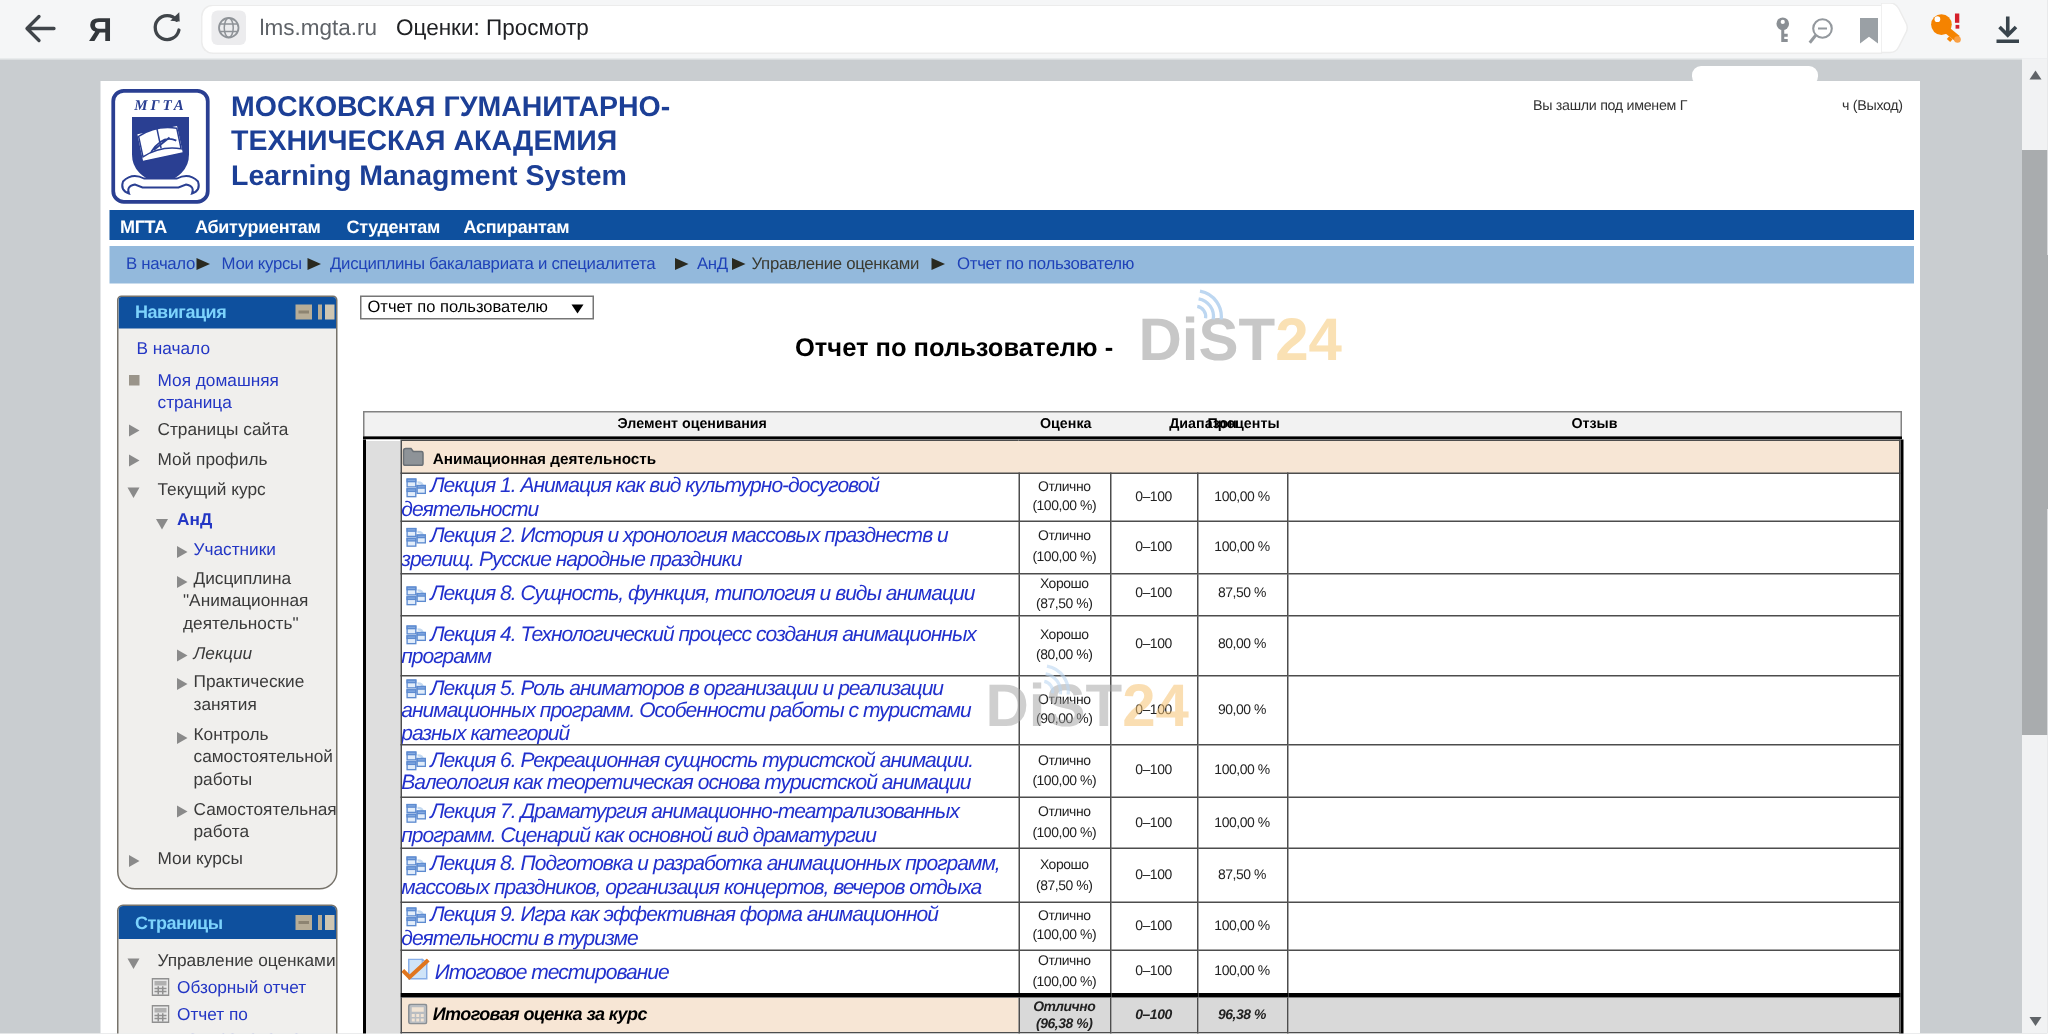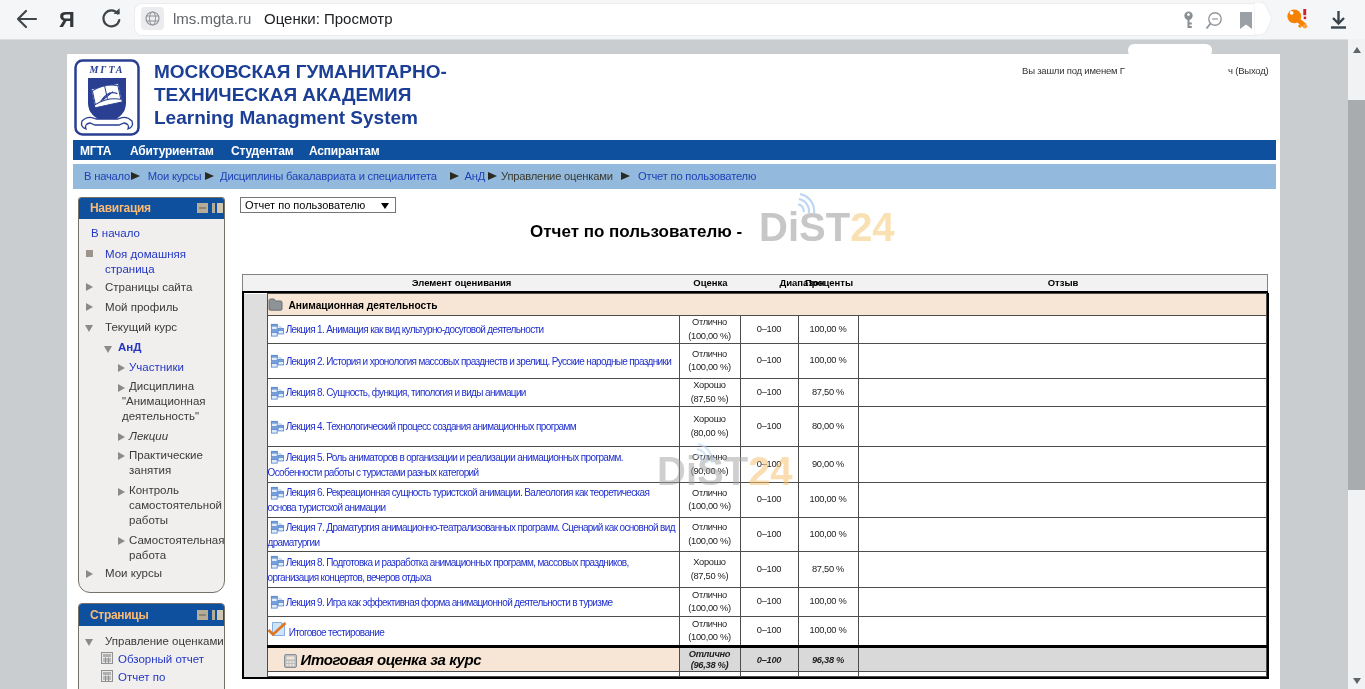--- a/index.html
+++ b/index.html
@@ -21,21 +21,21 @@
 .csep{position:absolute;top:8px;width:0;height:0;border-left:9px solid #2a2a20;border-top:4.5px solid transparent;border-bottom:4.5px solid transparent;}
 
 #h1a{left:154px;top:60px;font-size:19px;font-weight:bold;color:#1c3f96;line-height:23px;white-space:nowrap;}
 #h1b{left:154px;top:107px;font-size:19px;font-weight:bold;color:#1c3f96;white-space:nowrap;}
 #login{top:65px;left:1022px;font-size:9.5px;letter-spacing:-0.2px;color:#333;}
 #login2{top:65px;left:1228px;font-size:9.5px;letter-spacing:-0.2px;color:#333;}
 
 .block{position:absolute;left:78px;width:145px;background:#f0efed;border:1px solid #76726a;
   border-radius:3px 3px 12px 12px;overflow:hidden;}
 .bhead{background:#0e509e;height:21px;position:relative;}
-.bhead span{position:absolute;left:11px;top:3px;color:#fdba74;font-weight:bold;font-size:12px;letter-spacing:-0.3px;}
+.bhead span{position:absolute;left:11px;top:3px;color:#7dd3fc;font-weight:bold;font-size:12px;letter-spacing:-0.3px;}
 .bico{position:absolute;top:5px;width:11px;height:10px;background:#b7ad97;}
 .bico.m::after{content:"";position:absolute;left:2px;top:4px;width:7px;height:2px;background:#8d8471;}
 .bico.d{background:linear-gradient(90deg,#b7ad97 0,#b7ad97 2.5px,rgba(0,0,0,0) 2.5px,rgba(0,0,0,0) 4.5px,#cfc6b2 4.5px,#cfc6b2 11px);}
 .bbody{position:relative;font-size:11.5px;color:#3a3a3a;}
 .bbody a{color:#2336c4;text-decoration:none;}
 .itm{position:absolute;line-height:15px;}
 .arr{position:absolute;width:0;height:0;}
 .arr.r{border-left:7px solid #8a8a8a;border-top:4.5px solid transparent;border-bottom:4.5px solid transparent;}
 .arr.d{border-top:7px solid #8a8a8a;border-left:4.5px solid transparent;border-right:4.5px solid transparent;}
 .sqb{position:absolute;width:7px;height:7px;background:#9a948a;}
@@ -47,26 +47,26 @@
 
 .wm{position:absolute;font-weight:bold;white-space:nowrap;letter-spacing:-1px;}
 
 #thead{left:242px;top:274px;width:1024px;height:16px;background:#f2f2f2;border:1px solid #828282;}
 .hcell{position:absolute;top:2px;font-size:9.5px;font-weight:bold;color:#000;text-align:center;}
 #tblack{left:242px;top:291px;width:1026px;height:2px;background:#000;}
 #tbody{left:242px;top:293px;border:2px solid #000;border-top:none;background:#fff;}
 table.g{border-collapse:collapse;table-layout:fixed;}
 table.g td{border:1px solid #4d4d4d;padding:0;vertical-align:middle;overflow:hidden;}
 td.ind{background:#dedede;border-top:none!important;border-bottom:none!important;border-left:none!important;}
-td.name{font-size:10px;letter-spacing:-0.65px;line-height:15px;padding:2px 4px 2px 4px;}
+td.name{font-size:14px;letter-spacing:-0.65px;line-height:15px;padding:2px 4px 2px 4px;font-style:italic;}
 td.name a{color:#2130cd;text-decoration:none;}
 td.cat{background:#f7e6d5;font-weight:bold;font-size:10.2px;padding-left:4px;}
 td.gr{font-size:9.3px;letter-spacing:-0.3px;line-height:13.5px;text-align:center;color:#222;vertical-align:middle;padding-top:0;}
 tr.final td{border-top:3px solid #000;}
-tr.final td.fname{background:#f7e6d5;font-weight:bold;font-style:italic;font-size:15px;letter-spacing:-0.4px;padding-left:16px;}
+tr.final td.fname{background:#f7e6d5;font-weight:bold;font-style:italic;font-size:12px;letter-spacing:-0.4px;padding-left:4px;}
 tr.final td.gr{background:#d9d9d9;font-weight:bold;font-style:italic;line-height:11px;padding-top:1px;}
 
 #sbar{left:1348px;top:39px;width:17px;height:650px;background:#f1f2f3;}
 #sthumb{left:1348px;top:100px;width:17px;height:390px;background:#a9acae;}
 .sarr{position:absolute;left:1353px;width:0;height:0;}
 </style></head>
 <body>
 <svg width="0" height="0" style="position:absolute">
     <defs>
       <g id="lsnico">

